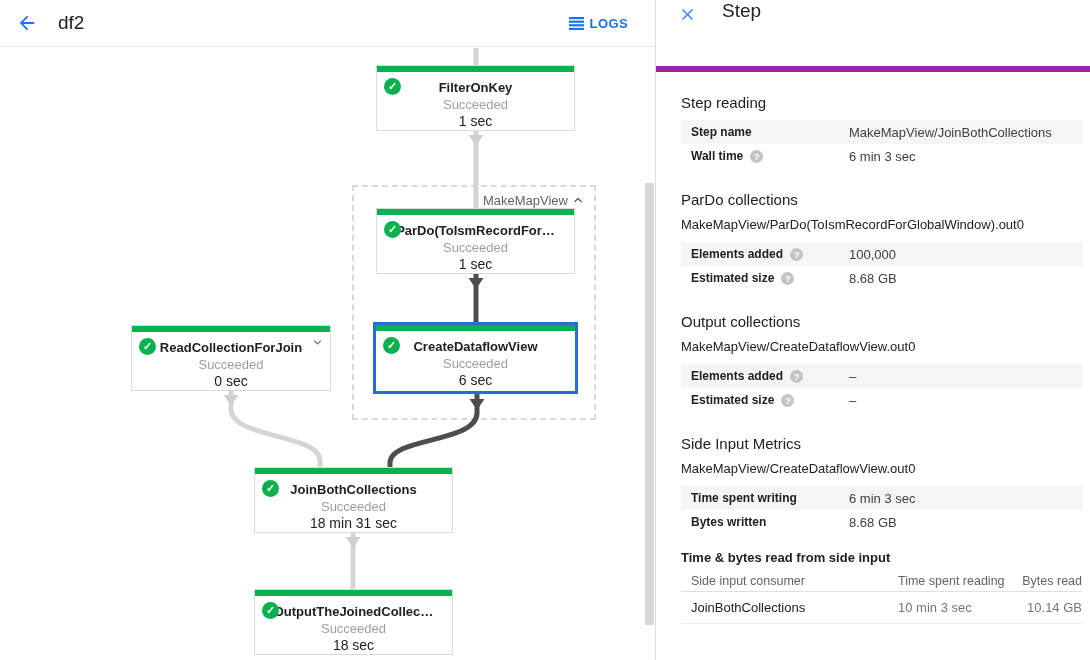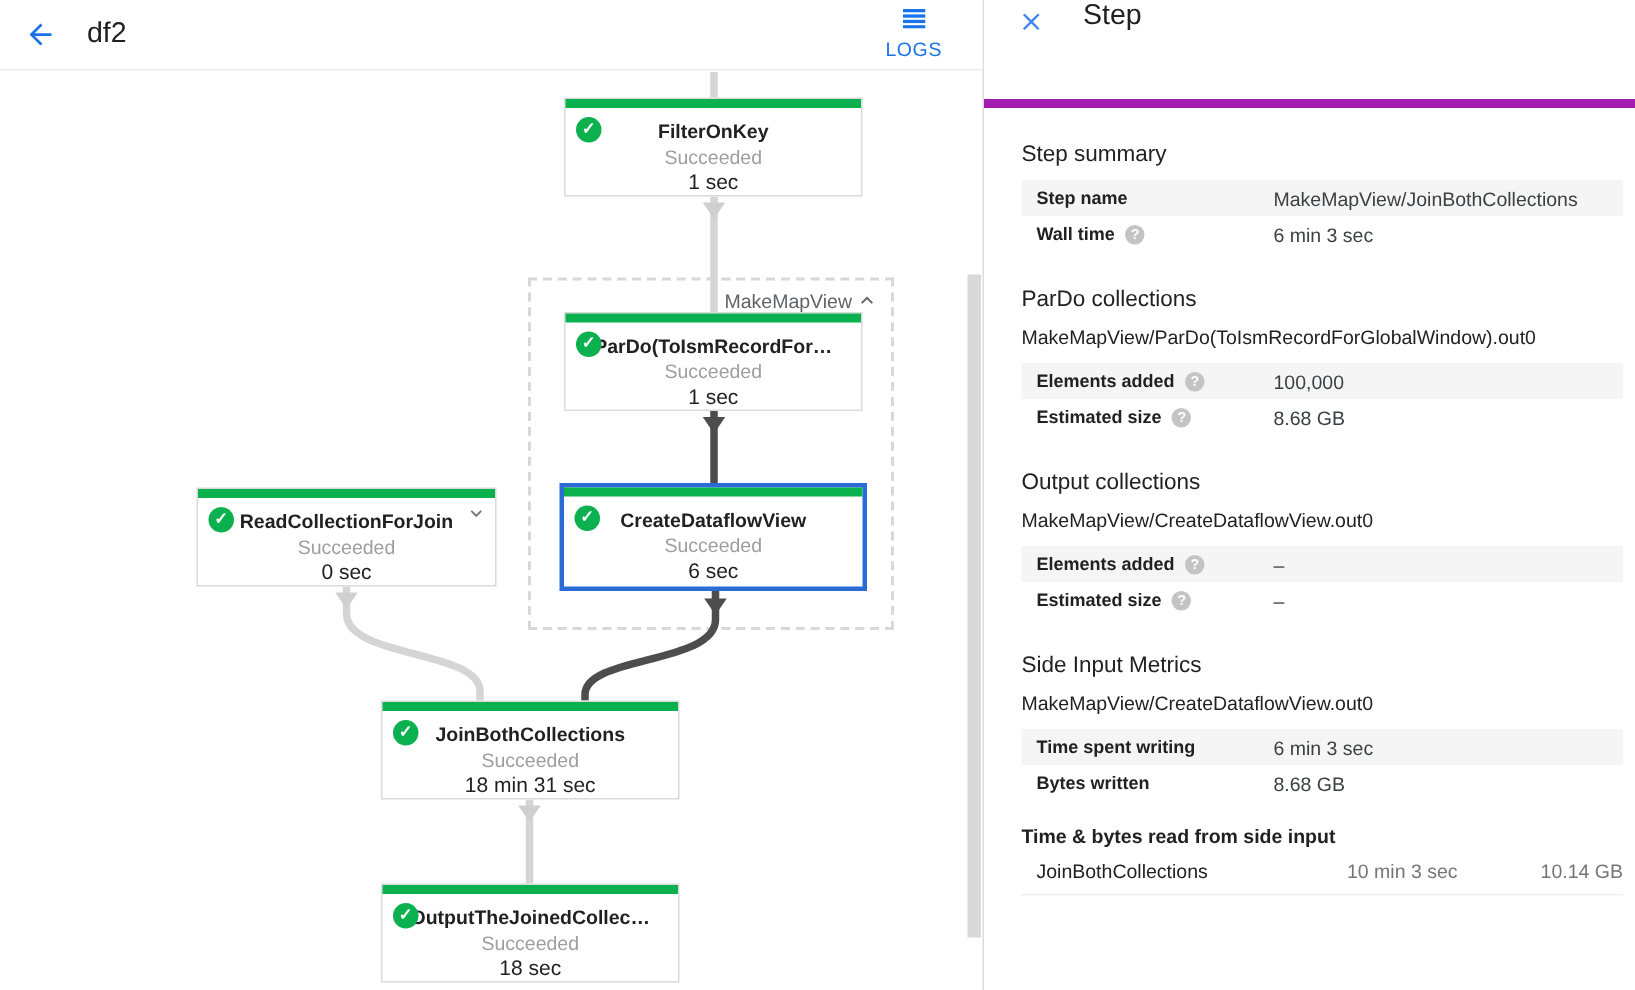--- a/index.html
+++ b/index.html
@@ -10,22 +10,22 @@
   .graph-header {
     position:absolute; left:0; top:0; width:655px; height:47px; background:#fff;
     border-bottom:1px solid #e8eaed; display:flex; align-items:center;
     padding:0 27px 0 10px; z-index:6;
   }
   .back-btn { width:34px; height:34px; border:none; background:transparent; display:flex;
     align-items:center; justify-content:center; cursor:pointer; }
   .job-title { font-size:19px; color:#212124; margin-left:14px; font-weight:500; }
   .spacer { flex:1; }
   .logs-btn { display:flex; align-items:center; gap:6px; border:none; background:transparent;
-    color:#1a73e8; font-weight:normal; font-size:13px; letter-spacing:.4px; cursor:pointer;
-    font-family:"Liberation Sans", sans-serif;flex-direction:column; }
+    color:#1a73e8; font-weight:bold; font-size:13px; letter-spacing:.4px; cursor:pointer;
+    font-family:"Liberation Sans", sans-serif; }
 
   
   .graph-panel { position:absolute; left:0; top:0; width:655px; height:660px; background:#fff; }
   .edges { position:absolute; left:0; top:0; z-index:2; pointer-events:none; }
   .group-box {
     position:absolute; left:352px; top:185px; width:244px; height:235px;
     border:2px dashed #d8d8d8; background:transparent; z-index:1;
   }
   .group-label-row { position:absolute; top:5px; right:8px; display:flex; align-items:flex-end; gap:2px; }
   .group-label { font-size:13px; color:#5f6368; }
@@ -213,21 +213,21 @@
         <svg width="19" height="19" viewBox="0 0 24 24">
           <path d="M19 6.4L17.6 5 12 10.6 6.4 5 5 6.4 10.6 12 5 17.6 6.4 19 12 13.4 17.6 19 19 17.6 13.4 12z" fill="#4285f4"></path>
         </svg>
       </span>
     </button>
     <span class="panel-title">Step</span>
   </div>
 
   <div class="panel-body">
 
-    <div class="section-heading h-summary">Step summary</div>
+    <div class="section-heading h-summary">Step reading</div>
     <div class="kv-rows">
       <div class="kv-row alt">
         <span class="kv-label">
             <span>Step name</span>
           </span>
         <span class="kv-value">MakeMapView/JoinBothCollections</span>
       </div>
       <div class="kv-row">
         <span class="kv-label">
             <span>Wall time</span>
@@ -286,19 +286,24 @@
       </div>
       <div class="kv-row">
         <span class="kv-label">
             <span>Bytes written</span>
           </span>
         <span class="kv-value">8.68 GB</span>
       </div>
     </div>
 
     <div class="table-heading">Time &amp; bytes read from side input</div>
+    <div class="si-table-row si-head">
+      <span class="si-col1">Side input consumer</span>
+      <span class="si-col2">Time spent reading</span>
+      <span class="si-col3">Bytes read</span>
+    </div>
     <div class="si-table-row si-data">
       <span class="si-col1">JoinBothCollections</span>
       <span class="si-col2">10 min 3 sec</span>
       <span class="si-col3">10.14 GB</span>
     </div>
   </div>
 </div>
 
 </body></html>

